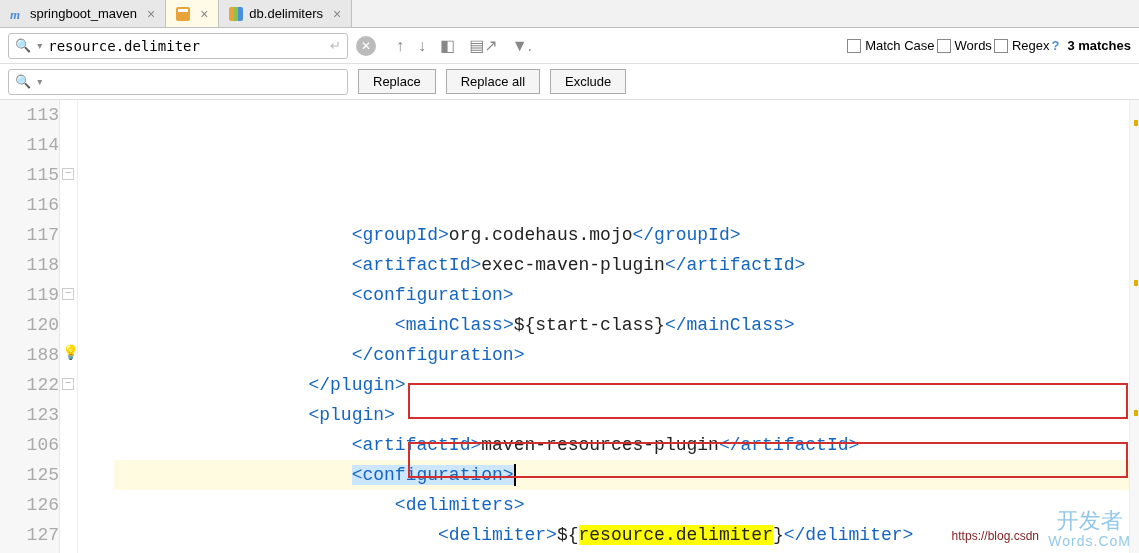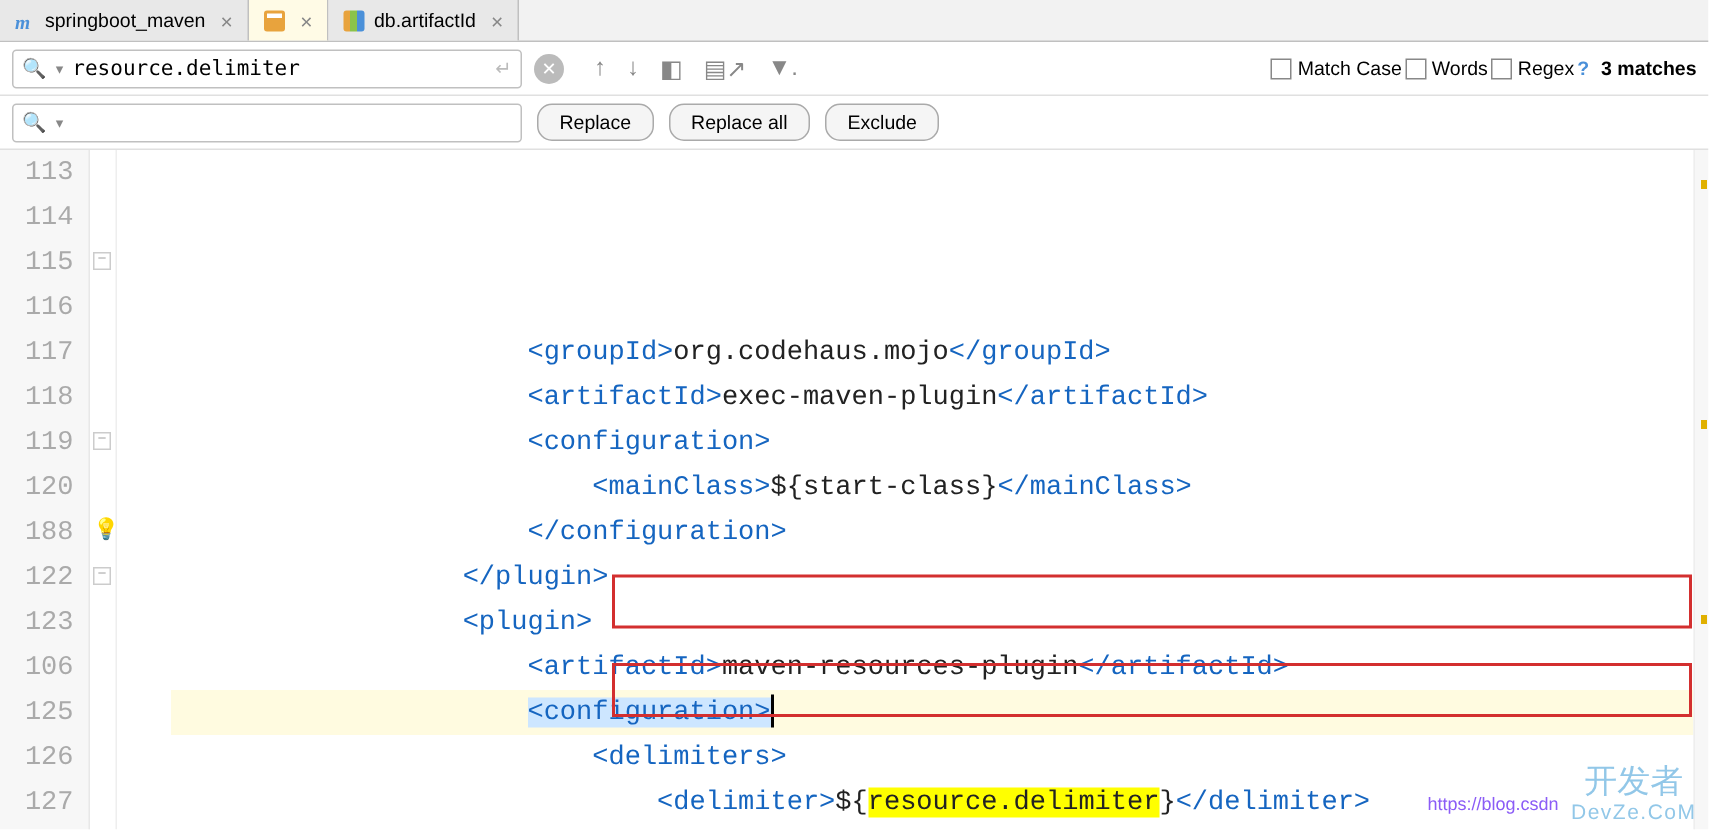--- a/index.html
+++ b/index.html
@@ -27,65 +27,65 @@
 .toolbar-icons { display: flex; gap: 14px; align-items: center; color: #888; margin-left: 12px; }
 .toolbar-icons span { cursor: pointer; font-size: 16px; }
 .options { display: flex; gap: 2px; margin-left: auto; align-items: center; }
 .chk { display: flex; align-items: center; gap: 4px; }
 .chk .box { width: 14px; height: 14px; border: 1px solid #888; }
 .help { color: #4a90d9; font-weight: bold; cursor: pointer; }
 .matches { color: #000000; font-weight: bold; margin-left: 6px; }
 
 
 .replace-row { display: flex; align-items: center; height: 36px; border-bottom: 1px solid #e0e0e0; padding: 0 8px; gap: 10px; }
-.btn { border: 1px solid #aaa; background: #f5f5f5; padding: 4px 14px; font-size: 13px; cursor: pointer; border-radius: 10px; }
+.btn { border: 1px solid #aaa; background: #f5f5f5; padding: 4px 14px; font-size: 13px; cursor: pointer; border-radius: 0; }
 
 
 .editor { display: flex; height: calc(553px - 28px - 36px - 36px); font-family: Consolas, "Courier New", monospace; font-size: 18px; position: relative; }
-.gutter { width: 60px; background: #f7f7f7; text-align: right; color: #aaa; padding-right: 10px; border-right: 1px solid #e8e8e8; }
+.gutter { width: 60px; background: #f7f7f7; text-align: right; color: #aaa; padding-right: 0; border-right: 1px solid #e8e8e8; }
 .gutter div { height: 30px; line-height: 30px; }
 .fold-col { width: 18px; background: #fff; border-right: 1px solid #eee; position: relative; }
 .fold-mark { position: absolute; left: 2px; width: 12px; height: 12px; border: 1px solid #ccc; font-size: 10px; text-align: center; line-height: 10px; color: #aaa; }
 .bulb { position: absolute; left: 2px; font-size: 14px; }
 .ind-col { width: 36px; background: #fff; }
 .code { flex: 1; position: relative; line-height: 30px; white-space: pre; }
 .line { height: 30px; }
 .line.hl { background: #fffbe0; }
 .tag { color: #1565c0; }
 .txt { color: #222; }
 .sel { background: #cde6ff; }
 .match { background: #ffff00; color: #222; }
 .caret { border-left: 2px solid #000; display: inline-block; height: 22px; vertical-align: middle; }
 .boxred { position: absolute; border: 2px solid #d32f2f; pointer-events: none; }
 .boxred.a { left: 294px; top: 283px; width: 720px; height: 36px; }
 .boxred.b { left: 294px; top: 342px; width: 720px; height: 36px; }
 
 
 .wm { position: absolute; right: 8px; bottom: 4px; color: #4aa3d9; font-size: 22px; opacity: .6; pointer-events: none; text-align: center; line-height: 1.1; margin-top: 12px; }
 .wm .sm { font-size: 14px; letter-spacing: 1px; }
-.wm-url { position: absolute; right: 100px; bottom: 10px; color: #8b5cf6; font-size: 12px; }
+.wm-url { position: absolute; right: 100px; bottom: 10px; color: #7f1d1d; font-size: 12px; }
 
 .tick { position:absolute; width:4px; height:6px; background:#e0b000; right:1px; }
 </style>
 </head>
 <body>
 
 <div class="tabs">
   <div class="tab">
     <span class="tab-icon icon-m">m</span>
     <span>springboot_maven</span>
     <span class="close">×</span>
   </div>
   <div class="tab active">
     <span class="tab-icon icon-xml"></span>
     <span class="close">×</span>
   </div>
   <div class="tab">
     <span class="tab-icon icon-props"></span>
-    <span>db.artifactId</span>
+    <span>db.delimiters</span>
     <span class="close">×</span>
   </div>
 </div>
 
 <div class="search-row">
   <div class="search-box main">
     <span class="mag">🔍</span>
     <span class="dd">▾</span>
     <input value="resource.delimiter" style="">
     <span style="color:#bbb">↵</span>
@@ -159,14 +159,14 @@
   <div style="width:10px;background:#f7f7f7;border-left:1px solid #eee;position:relative">
     <span class="tick" style="top:20px"></span>
     <span class="tick" style="top:180px"></span>
     <span class="tick" style="top:310px"></span>
   </div>
 </div>
 
 <div class="wm-url">https://blog.csdn</div>
 <div class="wm">
   <div>开发者</div>
-  <div class="sm">DevZe.CoM</div>
+  <div class="sm">Words.CoM</div>
 </div>
 
 </body></html>

